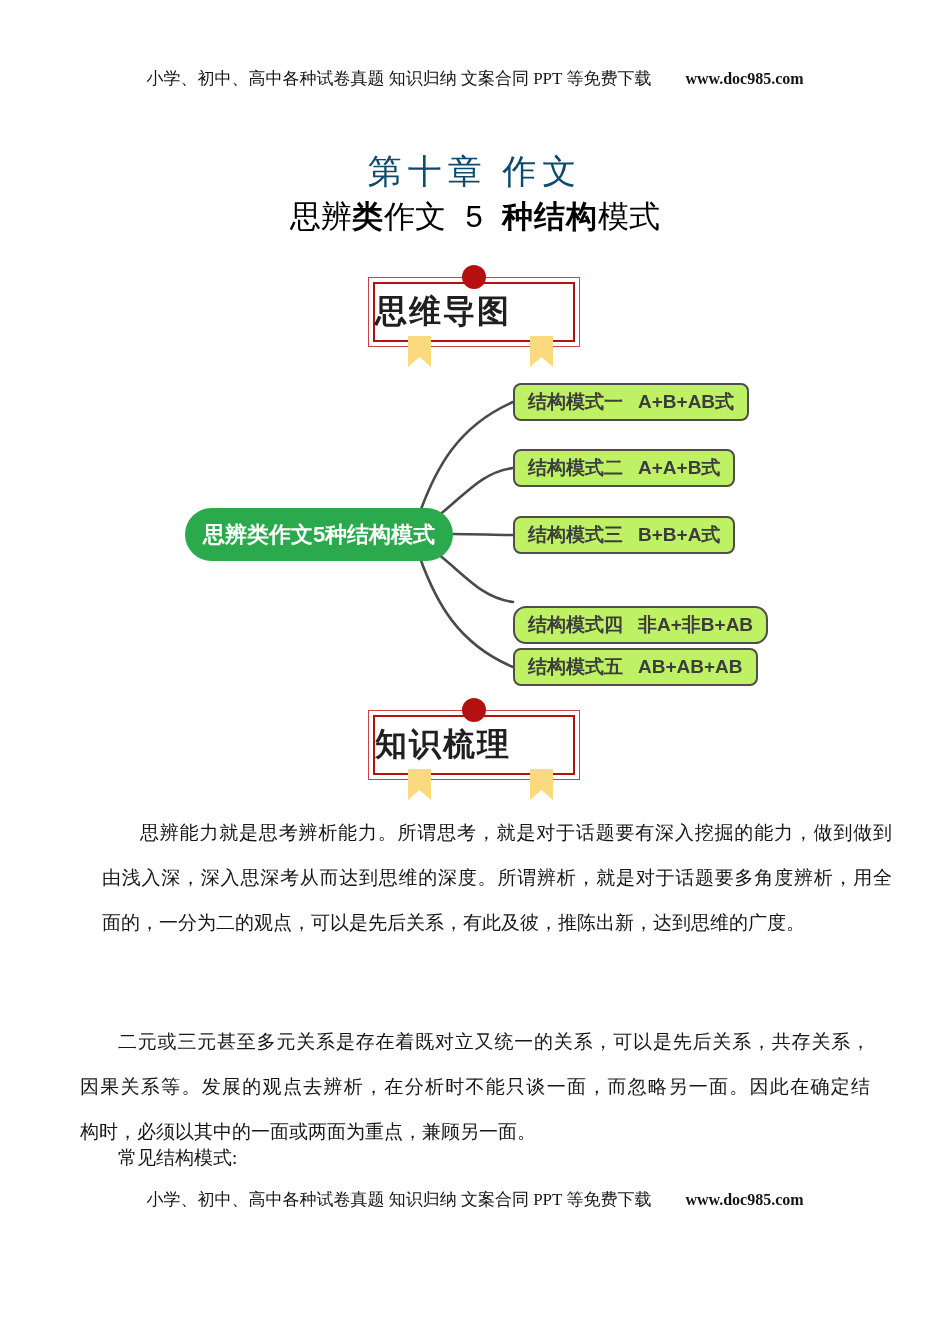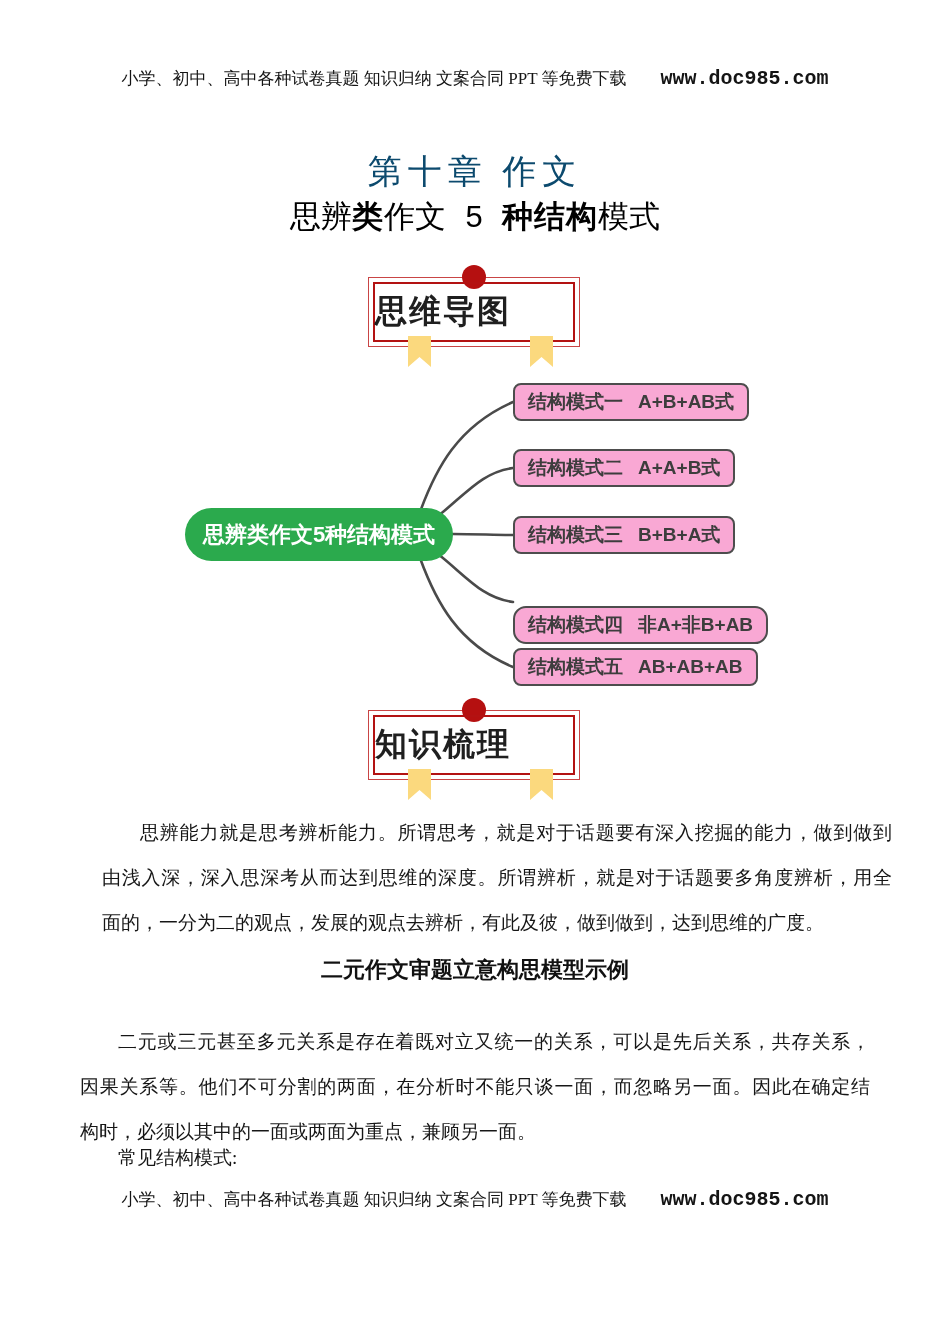--- a/index.html
+++ b/index.html
@@ -14,21 +14,21 @@
   }
   .serif{font-family:Liberation Mono, monospace;}
 
   
   .runhead{
     position:absolute;left:0;width:950px;height:34px;line-height:34px;
     text-align:center;font-size:17px;color:#141414;white-space:nowrap;
   }
   .runhead.top{top:62px;}
   .runhead.bottom{top:1183px;}
-  .runhead .url{font-family:Liberation Mono, monospace;font-weight:bold;margin-left:34px;font-size:20px;}
+  .runhead .url{font-family:Liberation Serif, serif;font-weight:bold;margin-left:34px;font-size:16px;}
 
   
   .doc-title{
     position:absolute;top:147px;left:0;width:950px;height:50px;line-height:50px;
     text-align:center;font-size:34px;letter-spacing:6px;color:#0c4a6e;
   }
   .doc-subtitle{
     position:absolute;top:192px;left:0;width:950px;height:50px;line-height:50px;
     text-align:center;font-size:31px;color:#000;
   }
@@ -58,21 +58,21 @@
 
   
   .mindmap-svg{position:absolute;left:0;top:0;width:950px;height:1344px;pointer-events:none;}
   .mindmap-svg path{fill:none;stroke:var(--curve);stroke-width:2.6px;stroke-linecap:round;}
   .center-node{
     position:absolute;left:185px;top:508px;width:268px;height:53px;border-radius:27px;
     background:var(--green);display:flex;align-items:center;justify-content:center;
     color:#fff;font-family:"Liberation Sans","DejaVu Sans",sans-serif;font-weight:bold;font-size:22px;white-space:nowrap;
   }
   .branch{
-    position:absolute;left:513px;height:38px;background:#f9a8d4;border:2px solid var(--box-border);
+    position:absolute;left:513px;height:38px;background:#bef264;border:2px solid var(--box-border);
     border-radius:8px;display:inline-flex;align-items:center;white-space:nowrap;
     padding:9px 13px;gap:15px;font-family:"Liberation Sans","DejaVu Sans",sans-serif;
     font-weight:bold;font-size:19px;color:var(--box-text);
   }
   .branch.n1{top:383px;}
   .branch.n2{top:449px;}
   .branch.n3{top:516px;align-items:center;}
   .branch.n4{top:606px;border-radius:13px;}
   .branch.n5{top:648px;}
 
@@ -150,28 +150,27 @@
     <div class="inner">
       <span class="label">知识梳理</span>
     </div>
     <span class="ribbon left"></span>
     <span class="ribbon right"></span>
   </div>
 
   <div class="bodyblock p1">
     <div class="line first">思辨能力就是思考辨析能力。所谓思考，就是对于话题要有深入挖掘的能力，做到做到</div>
     <div class="line">由浅入深，深入思深考从而达到思维的深度。所谓辨析，就是对于话题要多角度辨析，用全</div>
-    <div class="line last">面的，一分为二的观点，发展的观点去辨析，有此及彼，做到做到，达到思维的广度。</div>
+    <div class="line last">面的，一分为二的观点，可以是先后关系，有此及彼，推陈出新，达到思维的广度。</div>
   </div>
 
-  <div class="mid-heading">二元作文审题立意构思模型示例</div>
 
   <div class="bodyblock p2">
     <div class="line first">二元或三元甚至多元关系是存在着既对立又统一的关系，可以是先后关系，共存关系，</div>
-    <div class="line">因果关系等。他们不可分割的两面，在分析时不能只谈一面，而忽略另一面。因此在确定结</div>
+    <div class="line">因果关系等。发展的观点去辨析，在分析时不能只谈一面，而忽略另一面。因此在确定结</div>
     <div class="line last">构时，必须以其中的一面或两面为重点，兼顾另一面。</div>
   </div>
 
   <div class="bodyblock p3">
     <div class="line">常见结构模式:</div>
   </div>
 
   <div class="runhead bottom">
     <span>小学、初中、高中各种试卷真题 知识归纳 文案合同 PPT 等免费下载</span><span class="url">www.doc985.com</span>
   </div>

